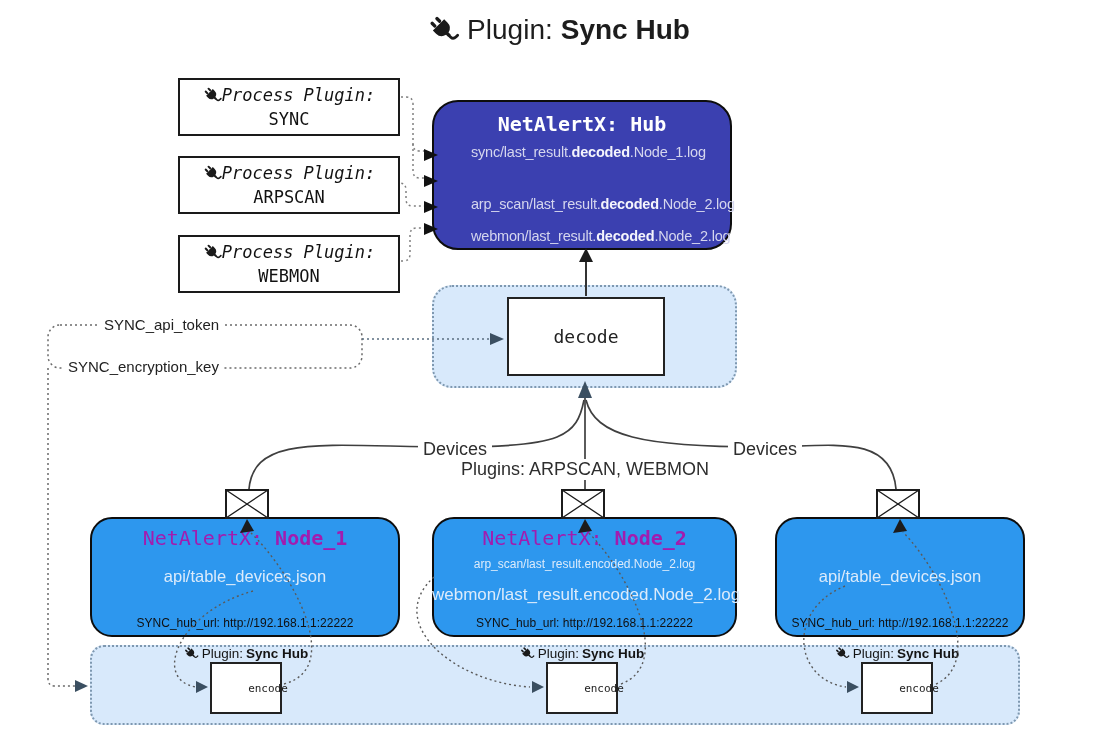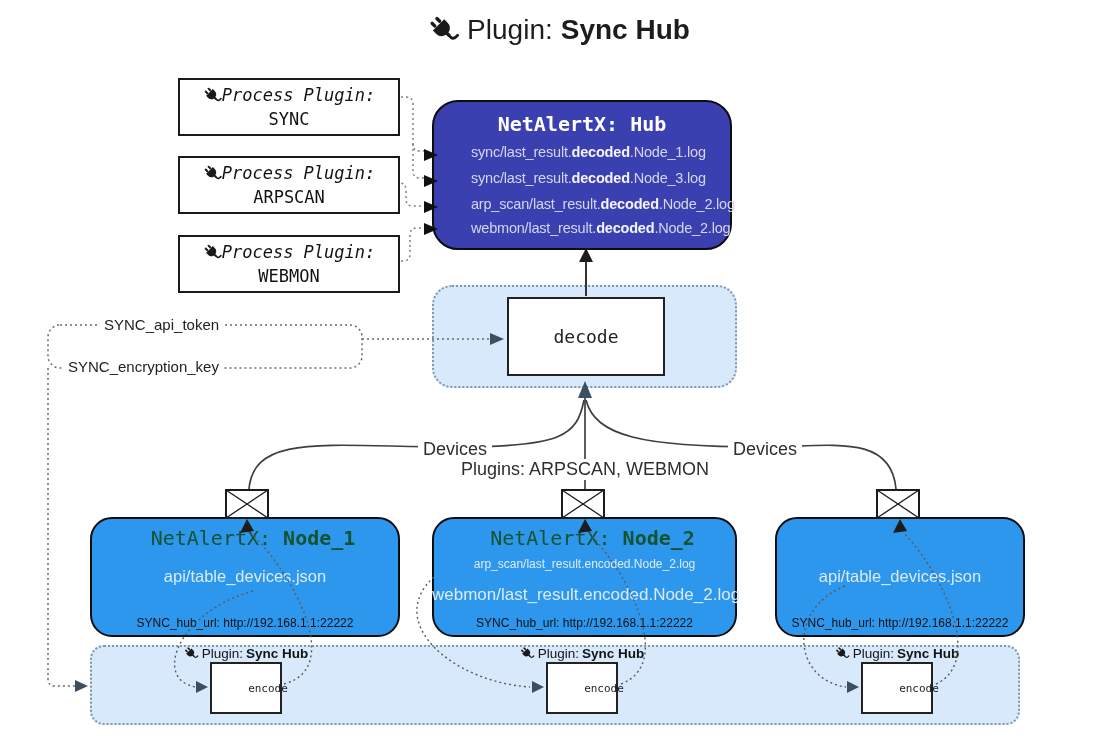--- a/index.html
+++ b/index.html
@@ -39,22 +39,22 @@
   .iobox{background:#fff;border:2px solid #222;box-sizing:border-box;display:flex;
          align-items:center;justify-content:center;font-family:"DejaVu Sans Mono",monospace;color:#222;}
   .decode-box{left:507px;top:297px;width:158px;height:79px;font-size:18px;}
 
   
   .line-label{background:#fff;padding:0 4px;font-size:15px;color:#222;white-space:nowrap;}
   .edge-label{background:#fff;padding:0 5px;font-size:18px;color:#2e2e2e;white-space:nowrap;}
 
   
   .node{border-radius:22px;background:#2d97ee;border:2.5px solid #0d0d0d;box-sizing:border-box;top:517px;height:120px;}
-  .node-title{top:526px;text-align:center;color:#14532d;font-family:"DejaVu Sans Mono",monospace;
-              font-size:20px;white-space:nowrap;margin-left:8px;}
+  .node-title{top:526px;text-align:center;color:#a21caf;font-family:"DejaVu Sans Mono",monospace;
+              font-size:20px;white-space:nowrap;}
   .node-file{text-align:center;color:#dcebfb;white-space:nowrap;}
   .node-url{top:616px;text-align:center;font-size:12px;color:#101010;white-space:nowrap;}
 
   
   .envelope{width:44px;height:30px;top:489px;}
 
   
   .bar{left:90px;top:645px;width:930px;height:80px;border-radius:14px;}
   .encode-box{top:662px;width:72px;height:52px;font-size:11px;padding-left:44px;}
   .bar-label{top:646px;transform:translateX(-50%);display:flex;align-items:center;gap:3px;
@@ -132,23 +132,22 @@
           </svg>
         <span>Process Plugin:</span>
       </div>
       <div>WEBMON</div>
     </div>
 
     <div class="abs hub-url">http://192.168.1.1:22222</div>
     <div class="abs hub"></div>
     <div class="abs hub-title"><span>NetAlertX: </span><b>Hub</b></div>
     <div class="abs hub-file" style="top:144px"><span>sync/last_result.</span><b>decoded</b><span>.Node_1.log</span></div>
-    <div class="abs hub-file" style="top:170px"><span>sync/last_result.</span><b>decoded</b><span>.Node_3.log</span></div>
     <div class="abs hub-file" style="top:196px"><span>arp_scan/last_result.</span><b>decoded</b><span>.Node_2.log</span></div>
-    <div class="abs hub-file" style="top:220px"><span>webmon/last_result.</span><b>decoded</b><span>.Node_2.log</span></div>
+    <div class="abs hub-file" style="top:228px"><span>webmon/last_result.</span><b>decoded</b><span>.Node_2.log</span></div>
 
     <div class="abs soft decode-wrap"></div>
     <div class="abs iobox decode-box">
         <span>decode</span>
       </div>
 
     <div class="abs line-label" style="left:100px;top:316px">SYNC_api_token</div>
     <div class="abs line-label" style="left:64px;top:358px">SYNC_encryption_key</div>
 
     <div class="abs edge-label" style="left:455px;top:439px;transform:translateX(-50%)">Devices</div>

